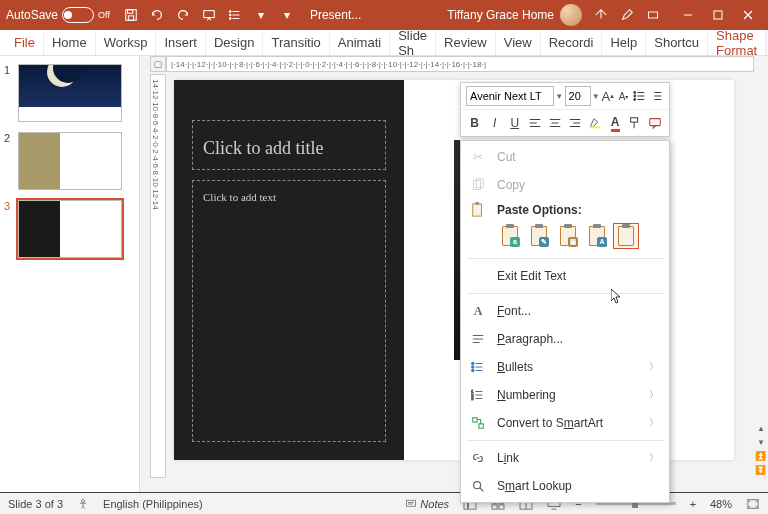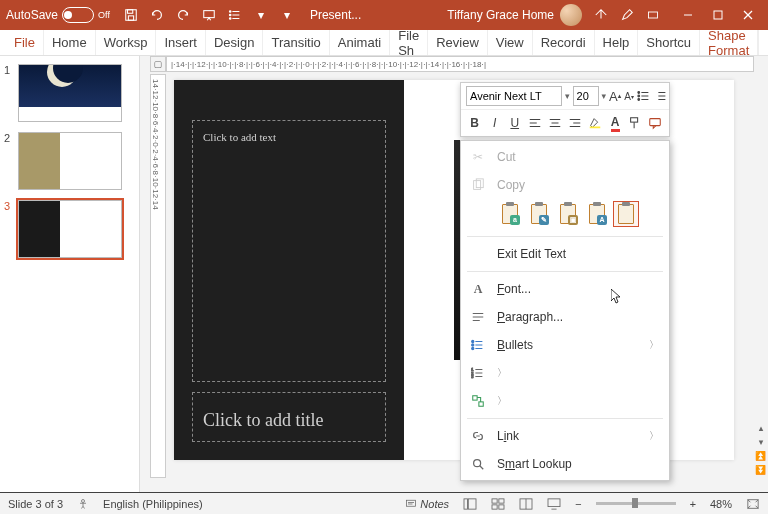--- a/index.html
+++ b/index.html
@@ -52,21 +52,21 @@
 .ph-body { font-size: 11px; flex: 1; }
 .slide-right { flex: 1; background: #fff; position: relative; }
 .slide-card { position: absolute; left: 50px; top: 60px; width: 190px; height: 220px; background: linear-gradient(#2a2a2a, #111); color: #999; font-size: 8px; padding: 8px; display:flex; flex-direction:column; justify-content:space-between; }
 .scroll-v { position: absolute; right: 0; top: 18px; bottom: 14px; width: 14px; background: #f3f3f3; display:flex; flex-direction:column; align-items:center; justify-content:flex-end; gap:2px; padding-bottom:2px;}
 .scroll-btn { width:12px; height:12px; display:flex; align-items:center; justify-content:center; font-size:9px; color:#666; cursor:pointer;}
 
 .floating-toolbar { position: absolute; left: 460px; top: 82px; width: 210px; background: #fff; border: 1px solid #ccc; box-shadow: 0 2px 6px rgba(0,0,0,0.2); z-index: 5; }
 .ft-row { display: flex; align-items: center; padding: 3px 5px; gap: 3px; }
 .ft-row + .ft-row { border-top: 1px solid #eee; }
 .ft-combo { border: 1px solid #bbb; font-size: 11px; padding: 1px 3px; height: 20px; background:#fff; }
-.ft-combo.font { width: 96px; }
+.ft-combo.font { width: 88px; }
 .ft-combo.size { width: 26px; }
 .ft-btn { width: 20px; height: 20px; display: flex; align-items: center; justify-content: center; font-size: 12px; color: #444; cursor: pointer; }
 .ft-btn svg { display:block; }
 
 .context-menu { position: absolute; left: 460px; top: 140px; width: 210px; background: #fff; border: 1px solid #ccc; box-shadow: 2px 2px 6px rgba(0,0,0,0.25); z-index: 6; font-size: 12px; padding: 2px 0; }
 .cm-item { display: flex; align-items: center; height: 28px; padding: 0 10px 0 8px; gap: 10px; cursor: pointer; color: #333; }
 .cm-item.disabled { color: #aaa; cursor: default; }
 .cm-icon { width: 18px; display: flex; align-items: center; justify-content: center; color: #666; }
 .cm-item.disabled .cm-icon { color: #ccc; }
 .cm-label { flex: 1; }
@@ -183,21 +183,21 @@
 </div>
 
 <div class="ribbon-tabs">
   <div class="ribbon-tab file">File</div>
   <div class="ribbon-tab">Home</div>
   <div class="ribbon-tab">Worksp</div>
   <div class="ribbon-tab">Insert</div>
   <div class="ribbon-tab">Design</div>
   <div class="ribbon-tab">Transitio</div>
   <div class="ribbon-tab">Animati</div>
-  <div class="ribbon-tab">File Sh</div>
+  <div class="ribbon-tab">Slide Sh</div>
   <div class="ribbon-tab">Review</div>
   <div class="ribbon-tab">View</div>
   <div class="ribbon-tab">Recordi</div>
   <div class="ribbon-tab">Help</div>
   <div class="ribbon-tab">Shortcu</div>
   <div class="ribbon-tab active">Shape Format</div>
   <div class="ribbon-right">
     <div class="ribbon-tab">
         <svg width="14" height="14" viewBox="0 0 16 16" fill="none" stroke="#B7472A" stroke-width="1.2">
           <path d="M3 12 V6 L8 2 L13 6 V12 Z"></path>
@@ -241,22 +241,22 @@
       </div>
     </div>
   </div>
 
   <div class="editarea">
     <div class="ruler-corner">▢</div>
     <div class="ruler-h">|·14·|·|·12·|·|·10·|·|·8·|·|·6·|·|·4·|·|·2·|·|·0·|·|·2·|·|·4·|·|·6·|·|·8·|·|·10·|·|·12·|·|·14·|·|·16·|·|·18·|</div>
     <div class="ruler-v">14·12·10·8·6·4·2·0·2·4·6·8·10·12·14</div>
     <div class="canvas">
       <div class="slide-left">
+        <div class="ph ph-title">Click to add title</div>
         <div class="ph ph-body">Click to add text</div>
-        <div class="ph ph-title">Click to add title</div>
       </div>
       <div class="slide-right">
         <div class="slide-card">
           <div style="text-align:right">600</div>
           <div style="text-align:right">11,500</div>
           <div style="text-align:right;font-size:6px">OPERATIONS 11,271 11,500</div>
         </div>
       </div>
     </div>
     <div class="scroll-v">
@@ -340,20 +340,29 @@
   </div>
   <div class="cm-item disabled">
     <span class="cm-icon">
         <svg width="14" height="14" viewBox="0 0 16 16" fill="none" stroke="#ccc">
           <rect x="3" y="3" width="8" height="10"></rect>
           <rect x="6" y="1" width="8" height="10"></rect>
         </svg>
       </span>
     <span class="cm-label">Copy</span>
   </div>
+  <div class="cm-item" style="height:22px">
+    <span class="cm-icon">
+        <svg width="14" height="16" viewBox="0 0 16 18">
+          <rect x="2" y="2" width="10" height="14" fill="#f8f0e0" stroke="#c08030"></rect>
+          <rect x="5" y="0" width="4" height="3" fill="#888"></rect>
+        </svg>
+      </span>
+    <span class="cm-label" style="font-weight:600">Paste Options:</span>
+  </div>
   <div class="cm-paste-row">
     <div class="paste-opt">
         <div class="clipboard-icon">
           <div class="board"></div>
           <div class="clip"></div>
           <div class="badge a">a</div>
         </div>
       </div>
     <div class="paste-opt">
         <div class="clipboard-icon">
@@ -415,30 +424,32 @@
   </div>
   <div class="cm-item">
     <span class="cm-icon">
         <svg width="14" height="14" viewBox="0 0 16 16" stroke="#666" stroke-width="1.4">
           <path d="M5 4H13M5 8H13M5 12H13"></path>
           <text x="0" y="6" font-size="5" fill="#666">1</text>
           <text x="0" y="10" font-size="5" fill="#666">2</text>
           <text x="0" y="14" font-size="5" fill="#666">3</text>
         </svg>
       </span>
+    <span class="cm-label"><span style="text-decoration:underline">N</span>umbering</span>
     <span class="cm-arrow">〉</span>
   </div>
   <div class="cm-item">
     <span class="cm-icon">
         <svg width="14" height="14" viewBox="0 0 16 16" fill="none" stroke="#3a9c5a" stroke-width="1.2">
           <rect x="2" y="2" width="5" height="5"></rect>
           <rect x="9" y="9" width="5" height="5"></rect>
           <path d="M7 4 H11 V9"></path>
         </svg>
       </span>
+    <span class="cm-label">Convert to S<span style="text-decoration:underline">m</span>artArt</span>
     <span class="cm-arrow">〉</span>
   </div>
   <div class="cm-sep"></div>
   <div class="cm-item">
     <span class="cm-icon">
         <svg width="14" height="14" viewBox="0 0 16 16" fill="none" stroke="#666" stroke-width="1.4">
           <path d="M6 10 A3 3 0 0 1 6 4 L8 4 M10 6 A3 3 0 0 1 10 12 L8 12 M6 8 H10"></path>
         </svg>
       </span>
     <span class="cm-label">L<span style="text-decoration:underline">i</span>nk</span>

